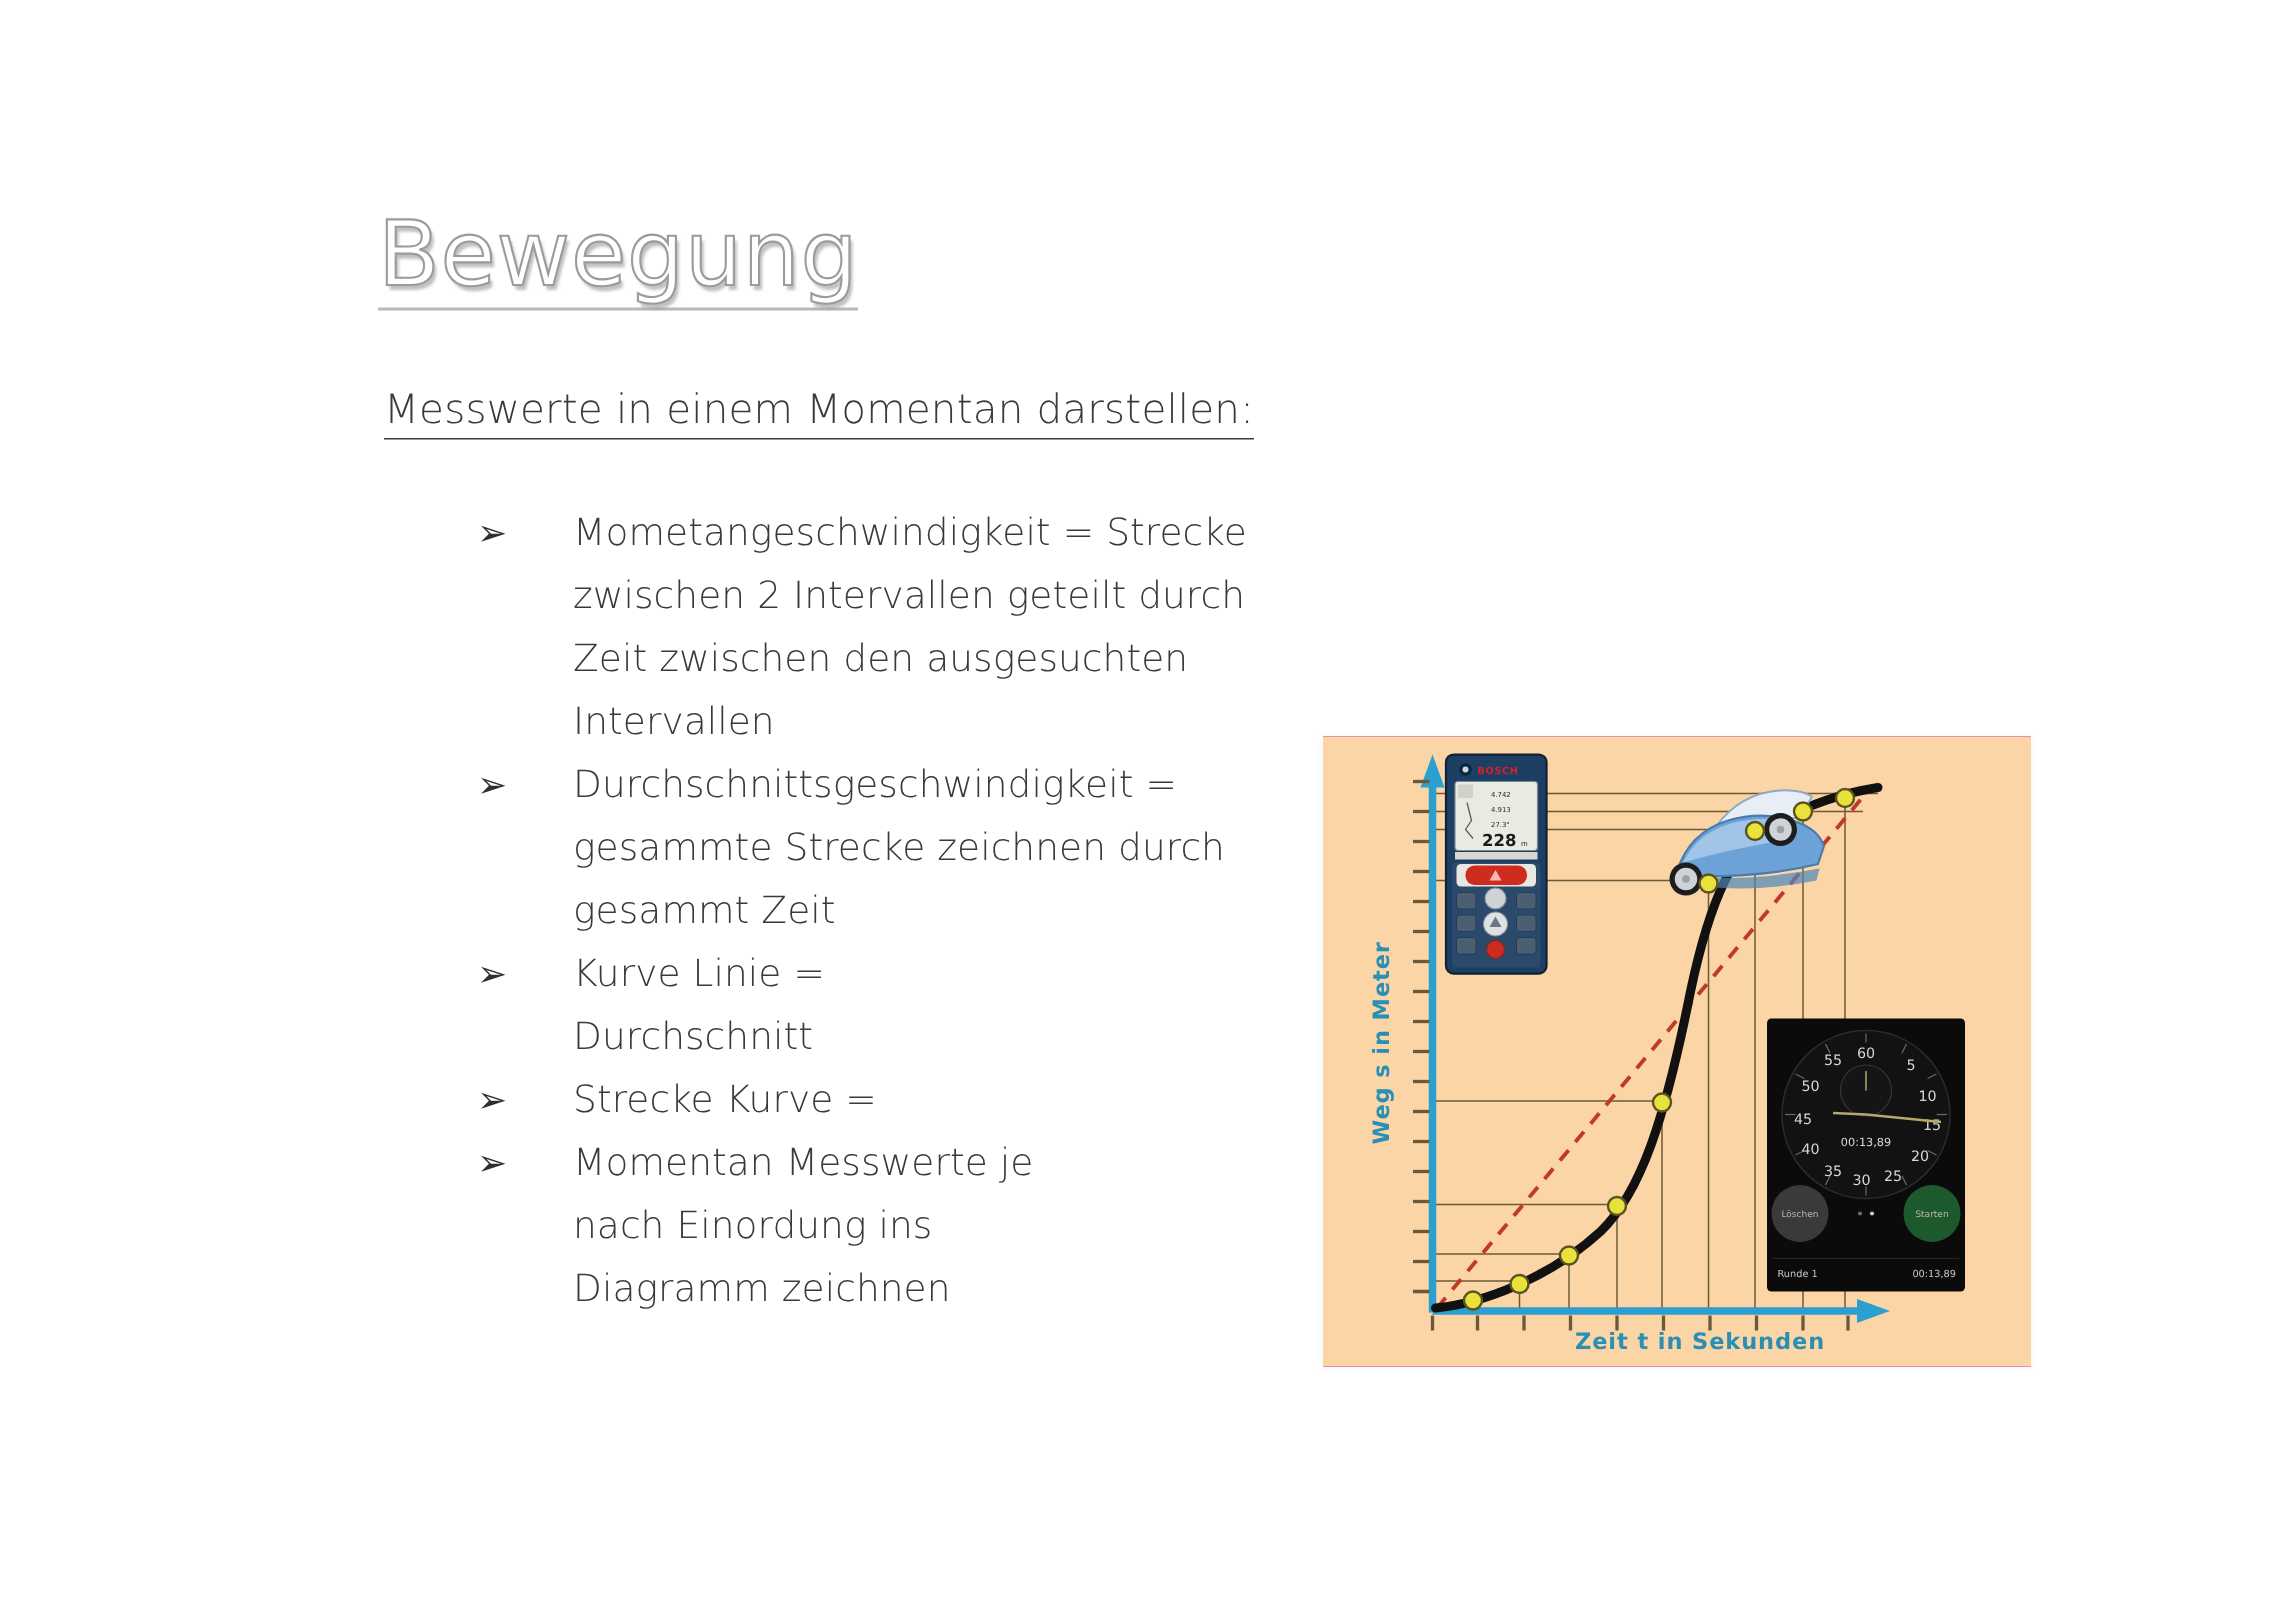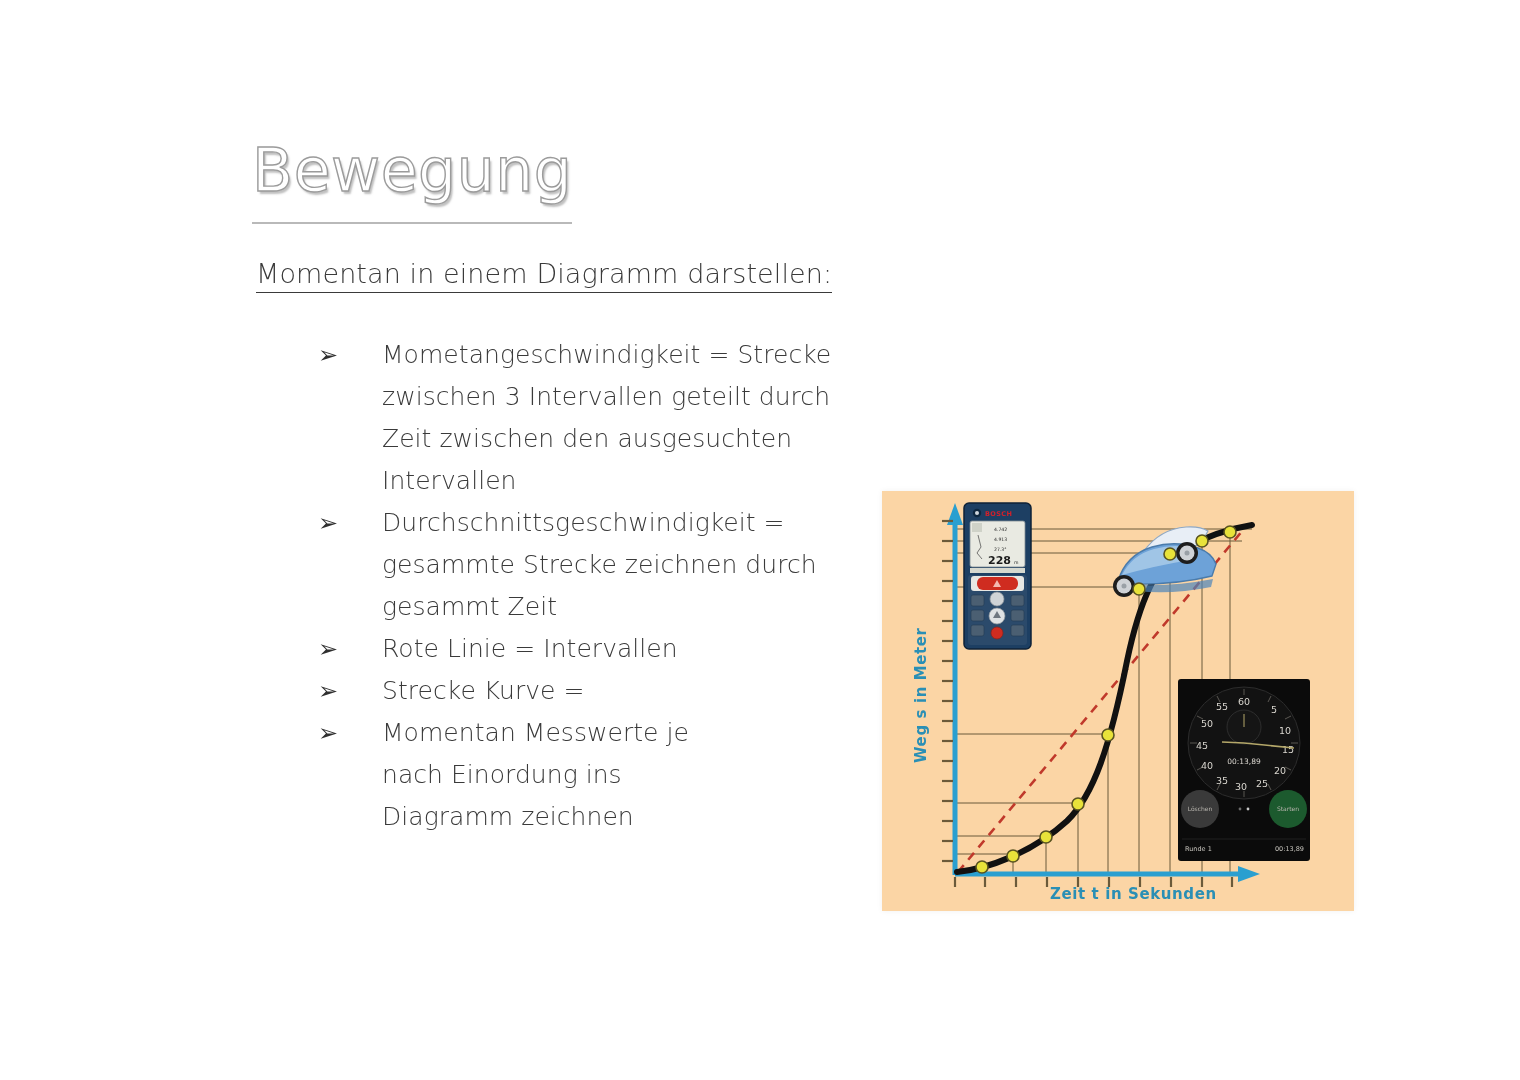--- a/index.html
+++ b/index.html
@@ -36,21 +36,21 @@
     font-family: "DejaVu Sans", sans-serif;
     font-size: 60px;
     font-weight: 400;
     letter-spacing: 0.5px;
     line-height: 68px;
     color: #ffffff;
     -webkit-text-stroke: 1.4px #9b9b9b;
     text-shadow: 2px 3px 2px rgba(140,140,140,0.55);
     display: inline-block;
     border-bottom: 2px solid #b9b9b9;
-    padding-bottom: 18px;
+    padding-bottom: 1px;
     white-space: nowrap;
   }
 
   
   #subheading {
     position: absolute;
     left: 256px;
     top: 258px;
     font-family: "DejaVu Sans", sans-serif;
     font-size: 27px;
@@ -161,37 +161,37 @@
 </style>
 </head>
 <body>
 
 <div id="slide">
 
   <div id="title-wrap">
     <span id="page-title">Bewegung</span>
   </div>
 
-  <div id="subheading">Momentan in einem Diagramm darstellen:</div>
+  <div id="subheading">Messwerte in einem Momentan darstellen:</div>
 
   <div id="bullets">
 
     <div class="bullet-row">
       <span class="bullet-marker">➢</span>
-      <span class="bullet-text wide">Mometangeschwindigkeit = Strecke zwischen 3 Intervallen geteilt durch Zeit zwischen den ausgesuchten Intervallen</span>
+      <span class="bullet-text wide">Mometangeschwindigkeit = Strecke zwischen 2 Intervallen geteilt durch Zeit zwischen den ausgesuchten Intervallen</span>
     </div>
 
     <div class="bullet-row">
       <span class="bullet-marker">➢</span>
       <span class="bullet-text wide">Durchschnittsgeschwindigkeit = gesammte Strecke zeichnen durch gesammt Zeit</span>
     </div>
 
     <div class="bullet-row">
       <span class="bullet-marker">➢</span>
-      <span class="bullet-text narrow">Rote Linie = Intervallen</span>
+      <span class="bullet-text narrow">Kurve Linie = Durchschnitt</span>
     </div>
 
     <div class="bullet-row">
       <span class="bullet-marker">➢</span>
       <span class="bullet-text narrow">Strecke Kurve =</span>
     </div>
 
     <div class="bullet-row">
       <span class="bullet-marker">➢</span>
       <span class="bullet-text narrow">Momentan Messwerte je nach Einordung ins Diagramm zeichnen</span>

